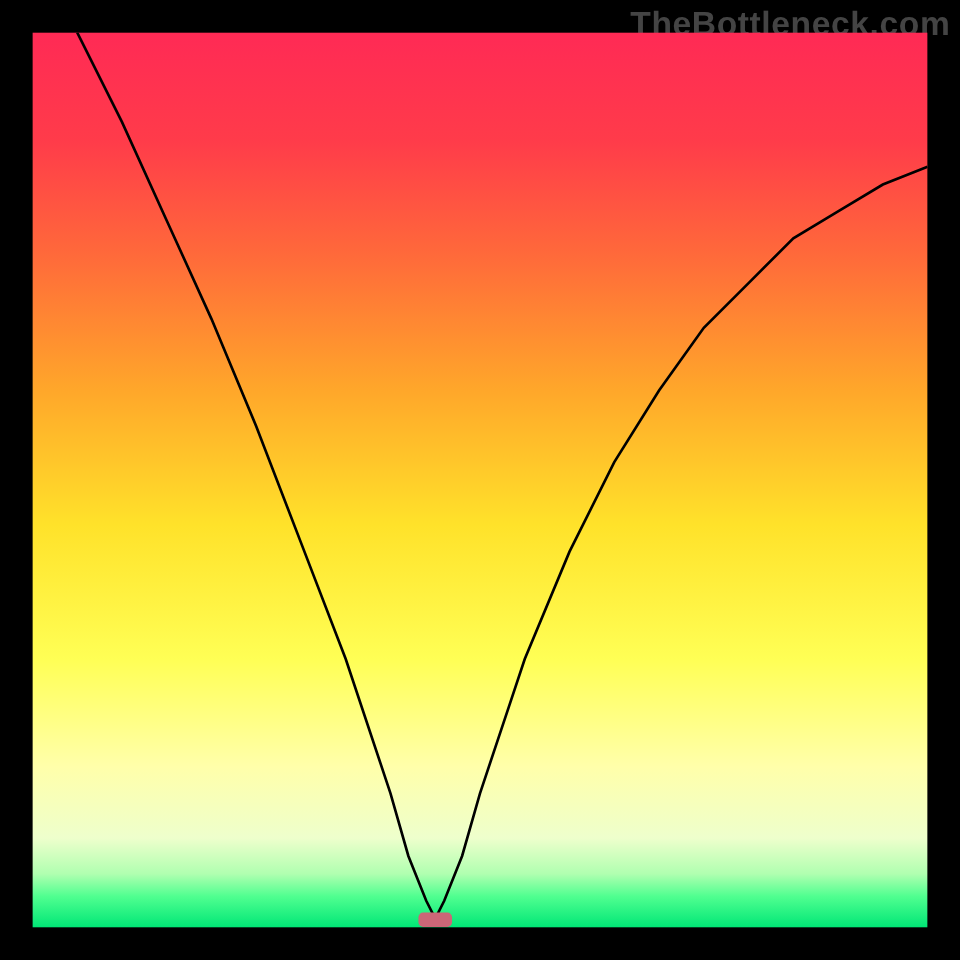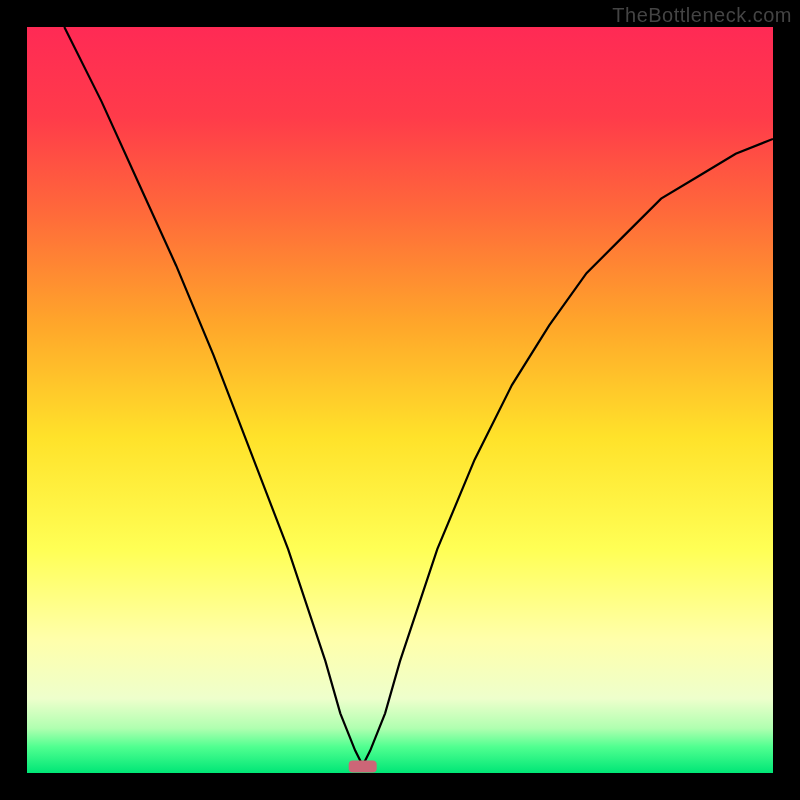--- a/index.html
+++ b/index.html
@@ -22,22 +22,22 @@
     left: 27px;
     top: 27px;
     width: 746px;
     height: 746px;
   }
   .watermark {
     position: absolute;
     top: 4px;
     right: 8px;
     color: #444;
-    font-size: 20px;
-    font-weight: 400;
+    font-size: 28px;
+    font-weight: 700;
     letter-spacing: 0.5px;
   }
   svg { display: block; }
 </style>
 </head>
 <body>
 
 <div class="outer-frame">
 
   <div class="watermark">TheBottleneck.com</div>

